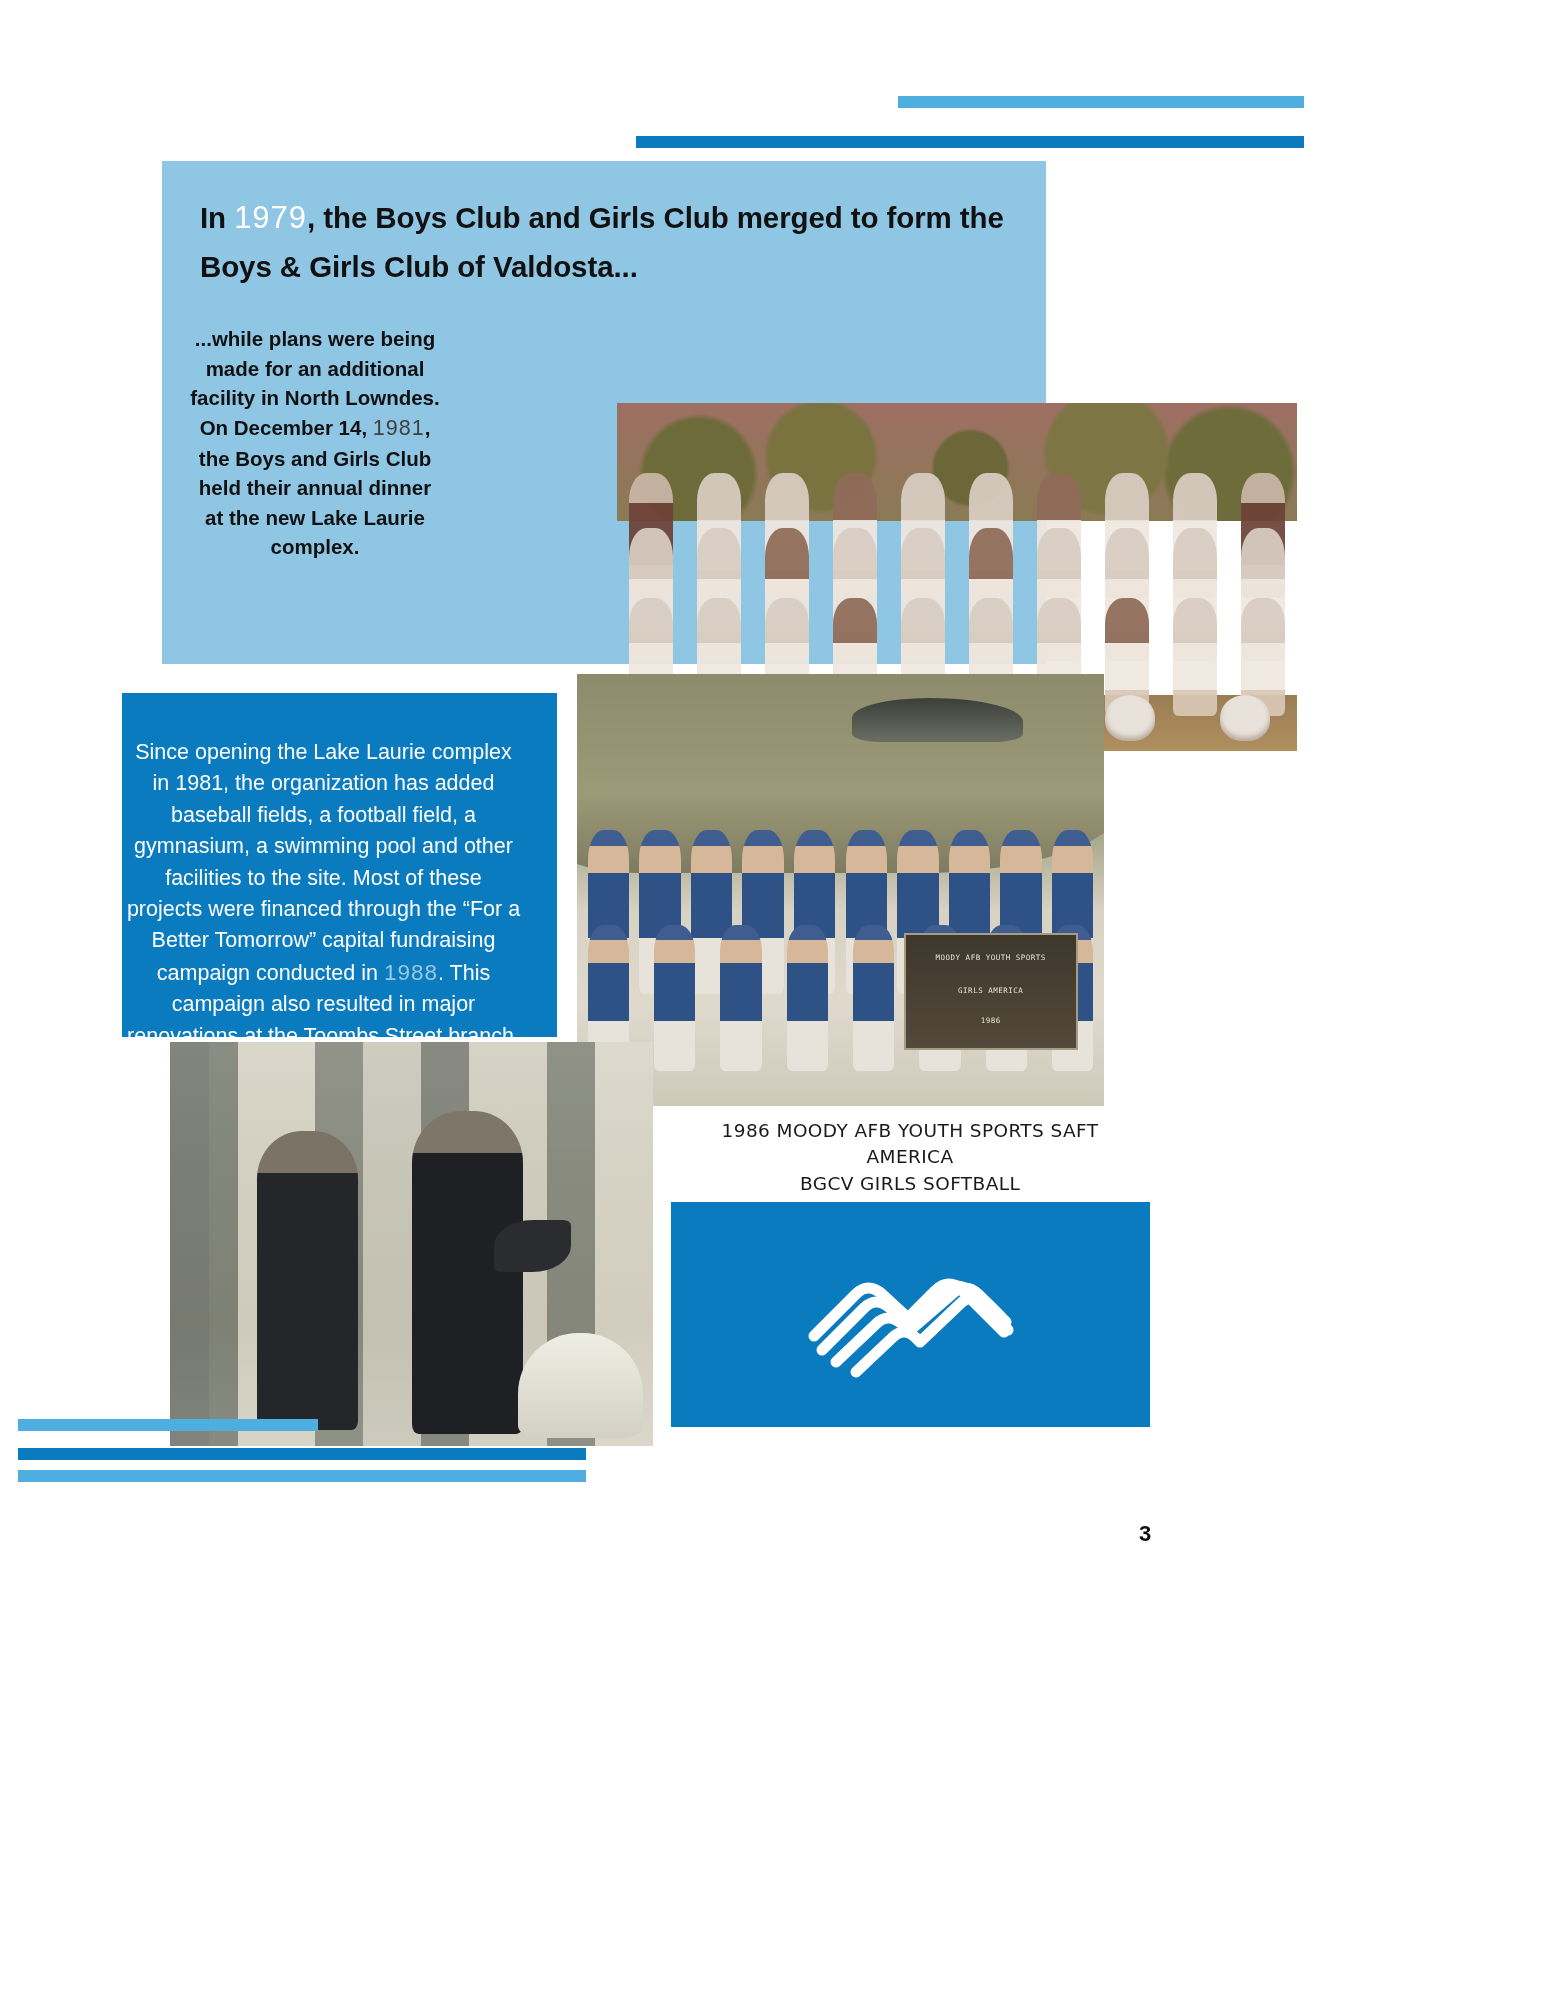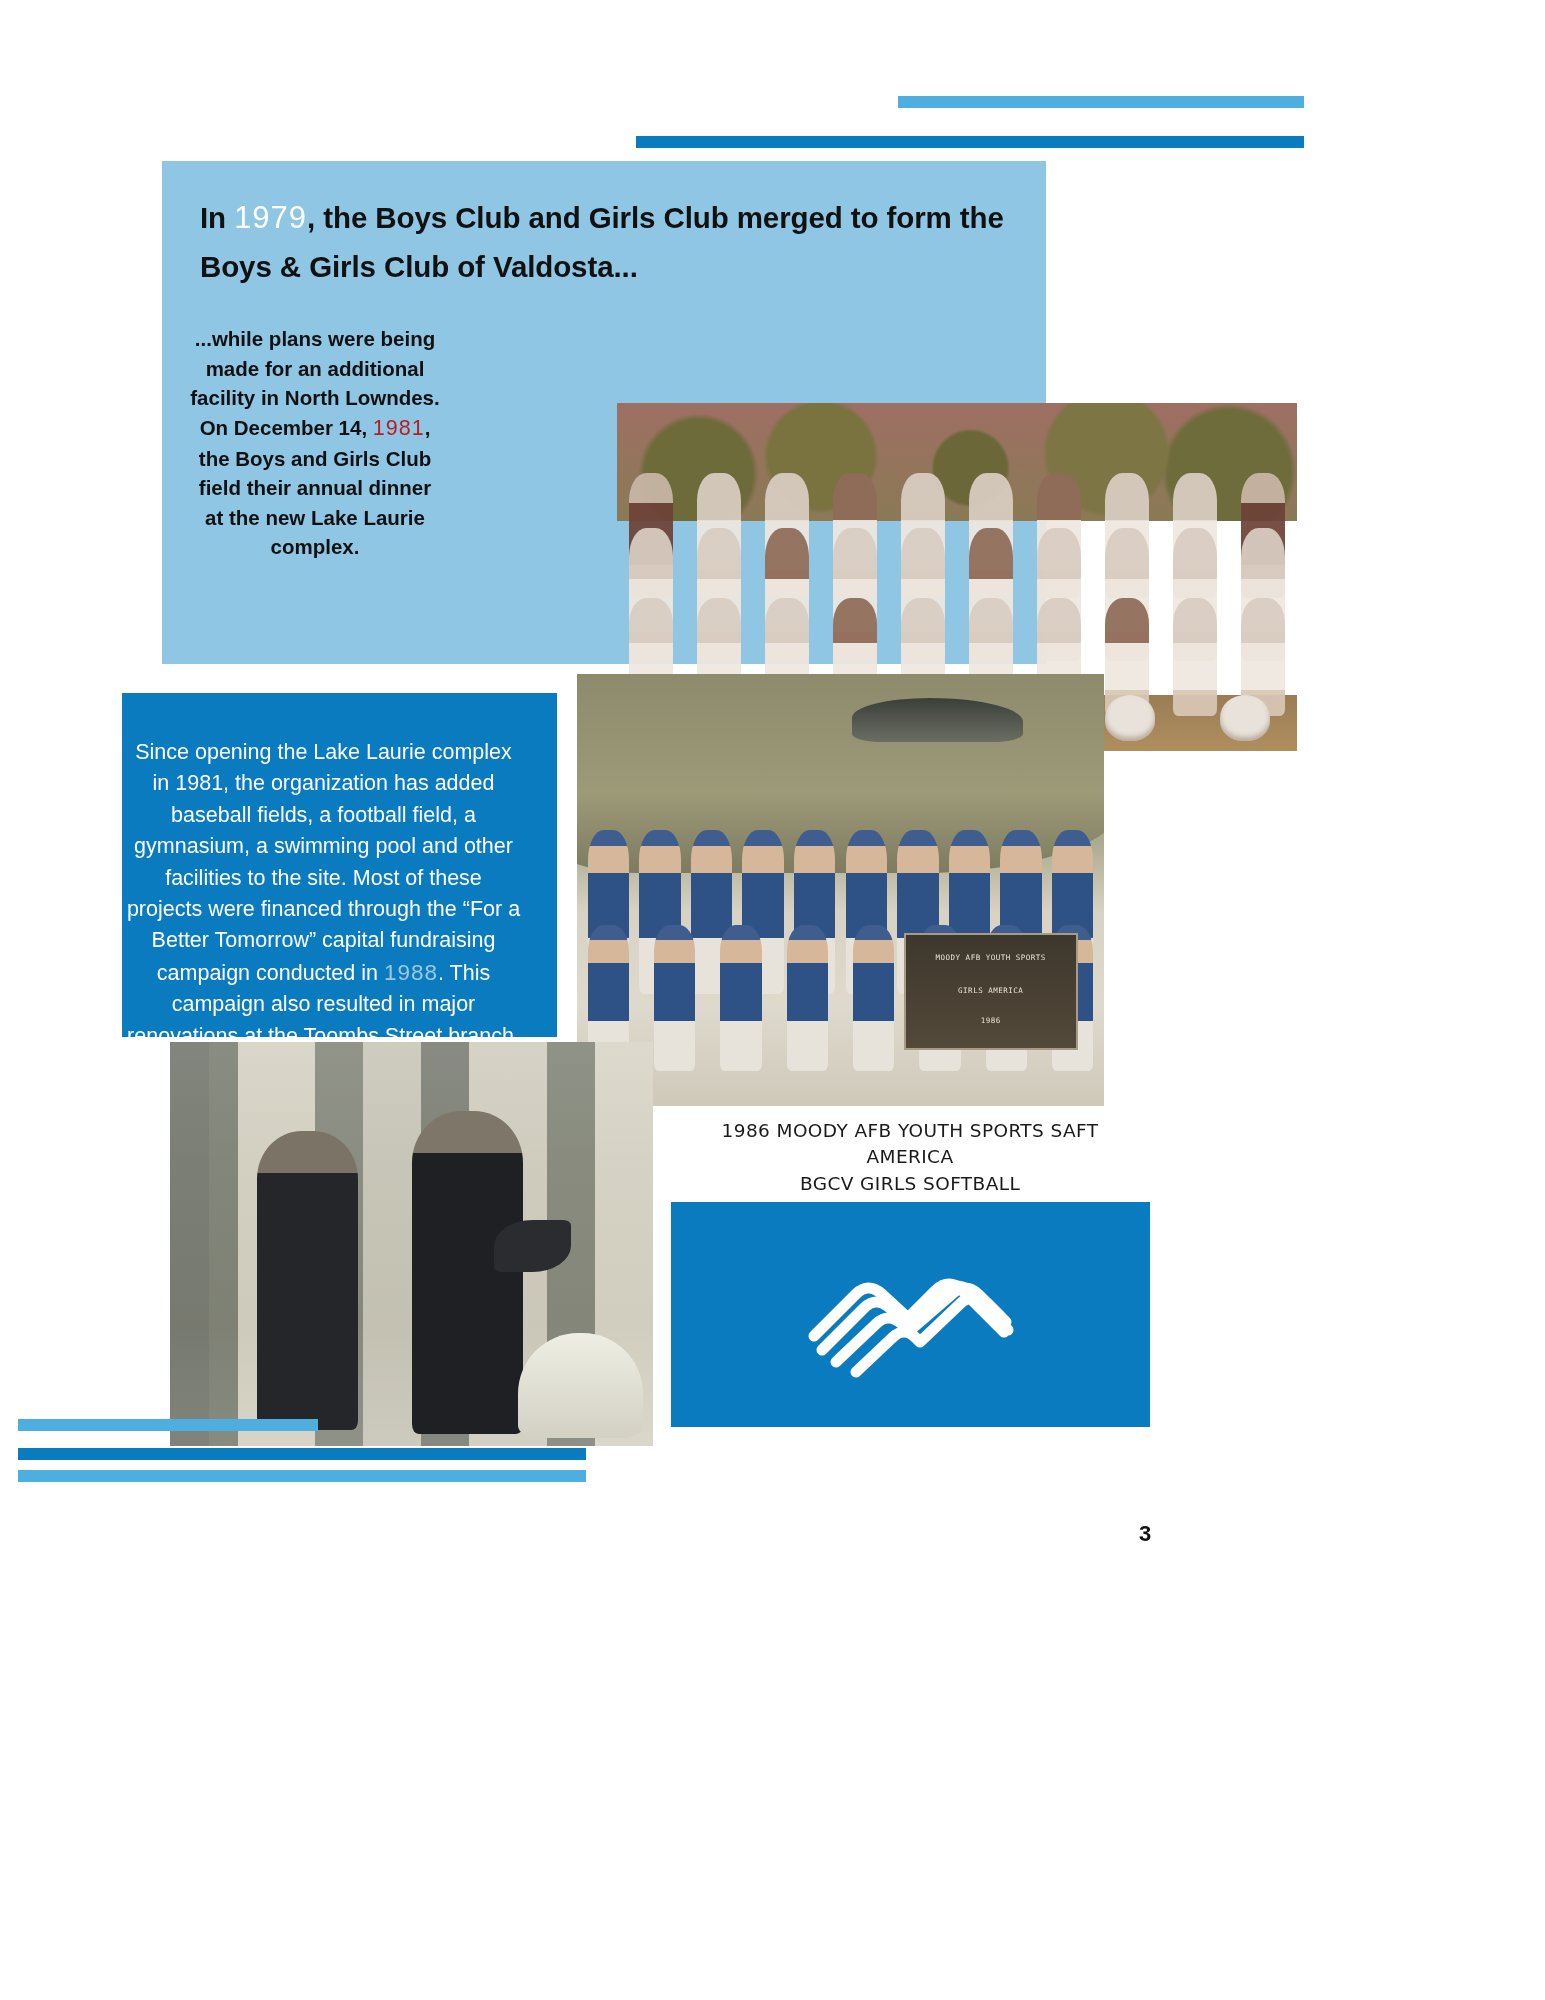--- a/index.html
+++ b/index.html
@@ -59,21 +59,21 @@
     position: absolute;
     left: 28px; top: 163px;
     width: 250px;
     text-align: center;
     font-size: 20.5px;
     font-weight: bold;
     color: #111111;
     line-height: 1.44;
   }
   #para-left .hl-year {
-    color: #b91c1c;
+    color: #404040;
     font-weight: normal;
     font-size: 21.5px;
     letter-spacing: 1px;
   }
 
   #caption-above {
     position: absolute;
     left: 0px; top: 443px;
     width: 884px;
     padding: 0 6px;
@@ -292,21 +292,21 @@
 
 <div id="page">
 
   <div class="bar" id="bar-top-right-1"></div>
   <div class="bar" id="bar-top-right-2"></div>
 
   <div id="panel-light">
 
     <div id="heading"><span>In </span><span class="hl-year">1979</span><span>, the Boys Club and Girls Club merged to form the Boys &amp; Girls Club of Valdosta...</span></div>
 
-    <div id="para-left"><span>...while plans were being made for an additional facility in North Lowndes. On December 14, </span><span class="hl-year">1981</span><span>, the Boys and Girls Club field their annual dinner at the new Lake Laurie complex.</span></div>
+    <div id="para-left"><span>...while plans were being made for an additional facility in North Lowndes. On December 14, </span><span class="hl-year">1981</span><span>, the Boys and Girls Club held their annual dinner at the new Lake Laurie complex.</span></div>
 
     <div id="photo-football">
       <div class="trees"></div>
       <div class="field"></div>
       <div class="row-back">
         <div class="p coach"></div>
           <div class="p"></div>
           <div class="p"></div>
           <div class="p dark"></div>
         <div class="p"></div>

